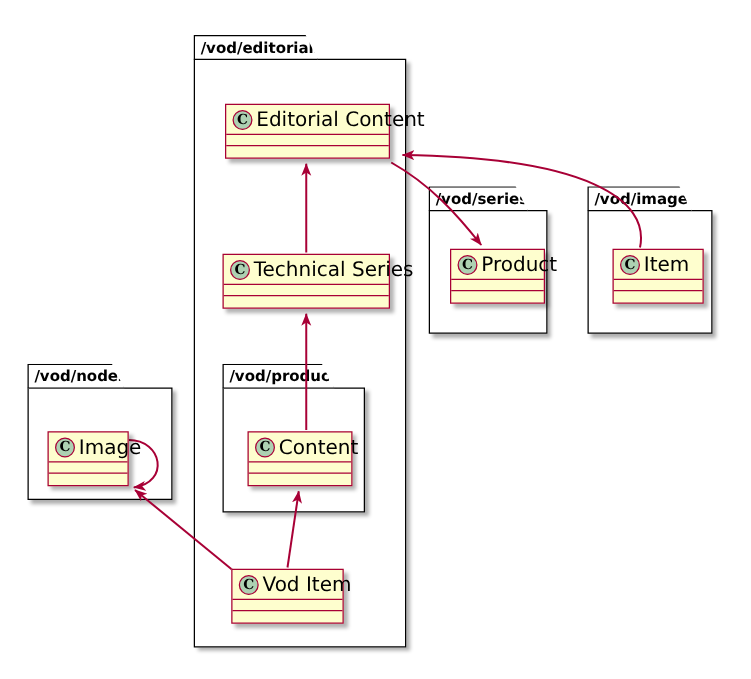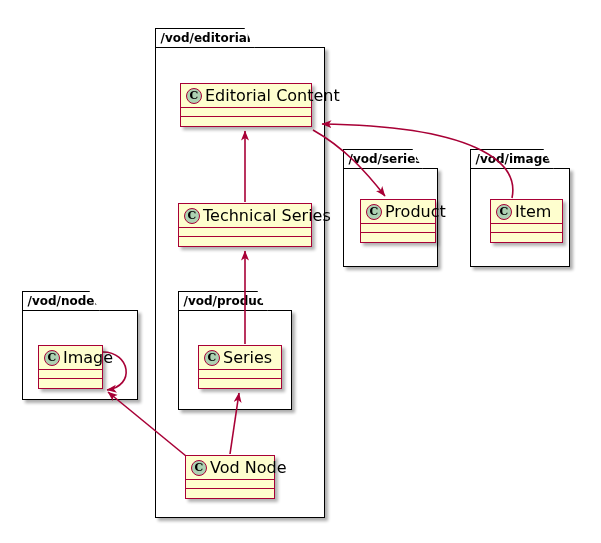--- a/index.html
+++ b/index.html
@@ -187,28 +187,28 @@
       <span class="cls-icon">C</span>
       <span class="cls-name">Image</span>
     </div>
     <div class="cls-compartment"></div>
     <div class="cls-compartment last"></div>
   </div>
 
   <div class="cls" style="left:198px; top:345px; width:84px; height:44px;">
     <div class="cls-header">
       <span class="cls-icon">C</span>
-      <span class="cls-name">Series</span>
+      <span class="cls-name">Content</span>
     </div>
     <div class="cls-compartment"></div>
     <div class="cls-compartment last"></div>
   </div>
 
   <div class="cls" style="left:185px; top:455px; width:90px; height:44px;">
     <div class="cls-header">
       <span class="cls-icon">C</span>
-      <span class="cls-name">Vod Node</span>
+      <span class="cls-name">Vod Item</span>
     </div>
     <div class="cls-compartment"></div>
     <div class="cls-compartment last"></div>
   </div>
 
 </div>
 
 </body></html>

